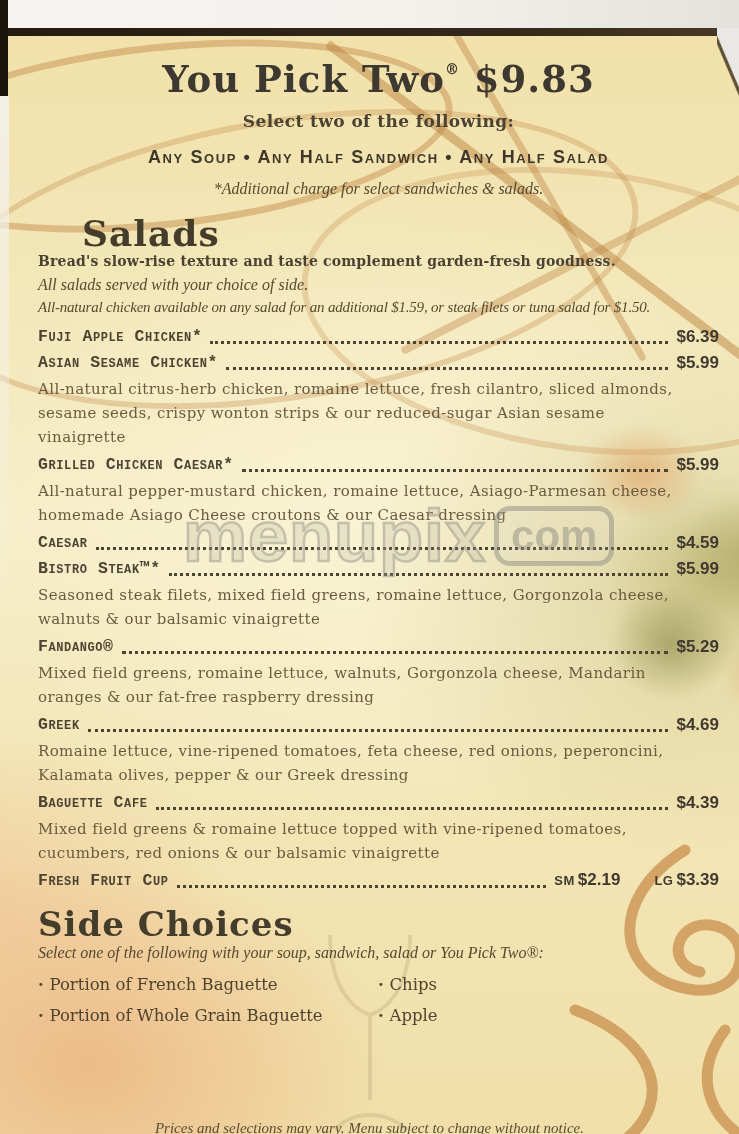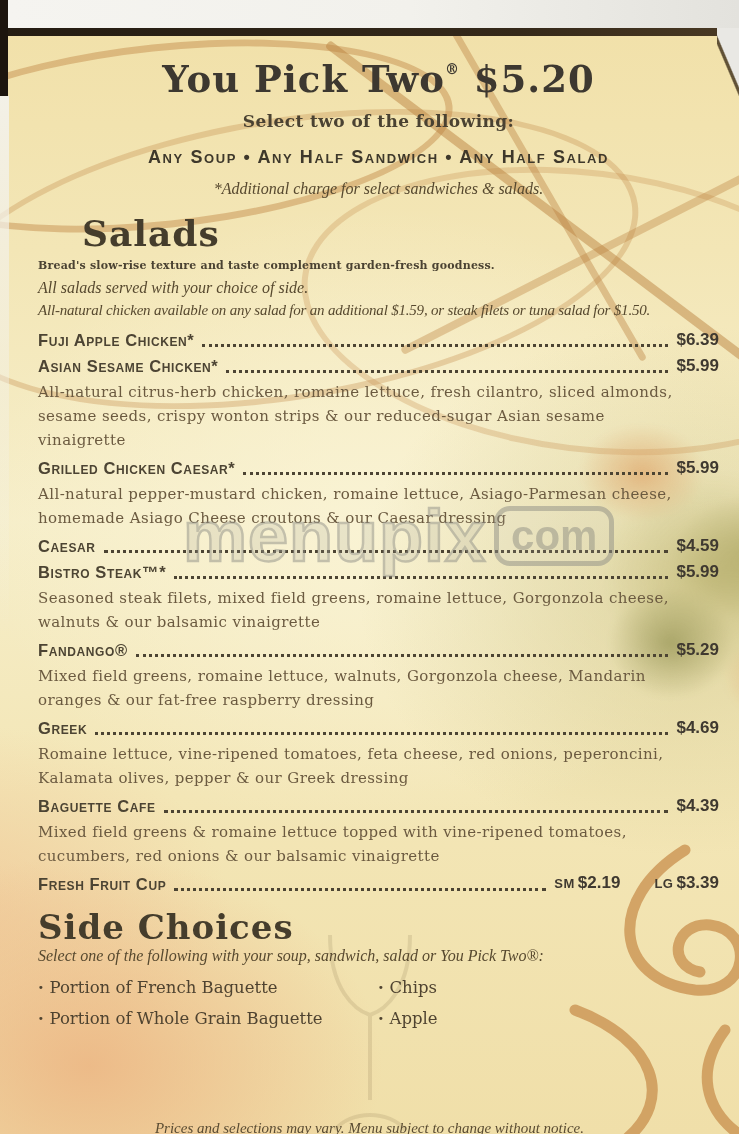--- a/index.html
+++ b/index.html
@@ -59,27 +59,27 @@
   .title{margin-top:22px;font-family:"DejaVu Serif",serif;font-weight:bold;font-size:37px;
     letter-spacing:1px;color:#3d3830;line-height:1.15;}
   .title sup{font-size:14px;vertical-align:18px;}
   .subtitle{margin-top:10px;font-weight:bold;font-size:17px;color:#4a4232;letter-spacing:.4px;}
   .options{margin-top:16px;font-family:"Liberation Sans",sans-serif;font-weight:bold;font-size:18px;
     font-variant:small-caps;letter-spacing:1.6px;color:#3e382b;}
   .note-italic{font-style:italic;font-family:"Liberation Serif",serif;color:#57492f;}
   .hdr-note{margin-top:12px;font-size:16px;}
   .section-head{font-family:"DejaVu Serif",serif;font-weight:bold;color:#453d2c;line-height:1.1;}
   .salads-head{margin-top:16px;font-size:36px;letter-spacing:1px;margin-left:44px;}
-  .tagline{margin-top:6px;font-weight:bold;font-size:11px;color:#4a4232;letter-spacing:.2px;}
+  .tagline{font-weight:bold;font-size:14px;color:#4a4232;letter-spacing:.2px;}
   .svc-note{margin-top:7px;font-size:16px;white-space:nowrap;}
   .chx-note{margin-top:5px;font-size:15px;white-space:nowrap;letter-spacing:-.2px;}
 
   .items{margin-top:8px;}
   .item-row{display:flex;align-items:flex-end;height:26px;}
-  .item-name{font-family:Liberation Sans, sans-serif;font-weight:bold;font-size:16.5px;
+  .item-name{font-family:Liberation Mono, monospace;font-weight:bold;font-size:16.5px;
     font-variant:small-caps;letter-spacing:.6px;color:#4c4433;white-space:nowrap;line-height:26px;}
   .dots{flex:1;margin:0 8px 6px;border-bottom:3px dotted #4c4433;}
   .item-price{font-family:"Liberation Sans",sans-serif;font-weight:bold;font-size:17px;
     color:#3f3930;white-space:nowrap;line-height:26px;}
   .size-label{font-size:13px;letter-spacing:.5px;margin-right:3px;}
   .price-gap{width:34px;}
   .item-desc{margin:1px 0 3px;max-width:645px;font-size:15px;line-height:24px;
     color:#6b5a40;letter-spacing:.4px;}
   .item-desc:empty{display:none;}
 
@@ -114,21 +114,21 @@
   <svg class="deco glassSVG" width="140" height="210" viewBox="0 0 140 210">
     <g fill="none" stroke="#6e5a35" stroke-width="4">
       <path d="M30 5 C 30 60, 55 80, 70 85 C 85 80, 110 60, 110 5"></path>
       <path d="M70 85 L 70 170 M 35 200 C 50 180, 90 180, 105 200"></path>
     </g>
   </svg>
 
   <div class="content">
 
     <div class="title t-center"><span>You Pick Two</span><sup>®</sup>
-      <span>$5.20</span></div>
+      <span>$9.83</span></div>
 
     <div class="subtitle t-center">Select two of the following:</div>
     <div class="options t-center">Any Soup  •  Any Half Sandwich  •  Any Half Salad</div>
     <div class="note-italic hdr-note t-center">*Additional charge for select sandwiches &amp; salads.</div>
 
     <div class="section-head salads-head">Salads</div>
     <div class="tagline">Bread's slow-rise texture and taste complement garden-fresh goodness.</div>
     <div class="note-italic svc-note">All salads served with your choice of side.</div>
     <div class="note-italic chx-note">All-natural chicken available on any salad for an additional $1.59, or steak filets or tuna salad for $1.50.</div>
 

